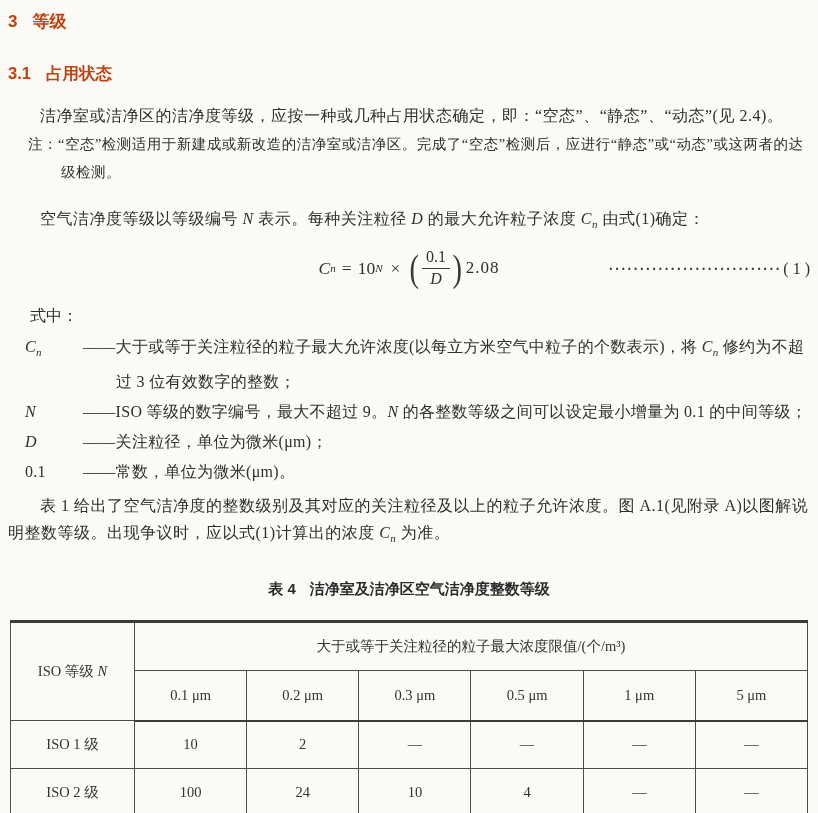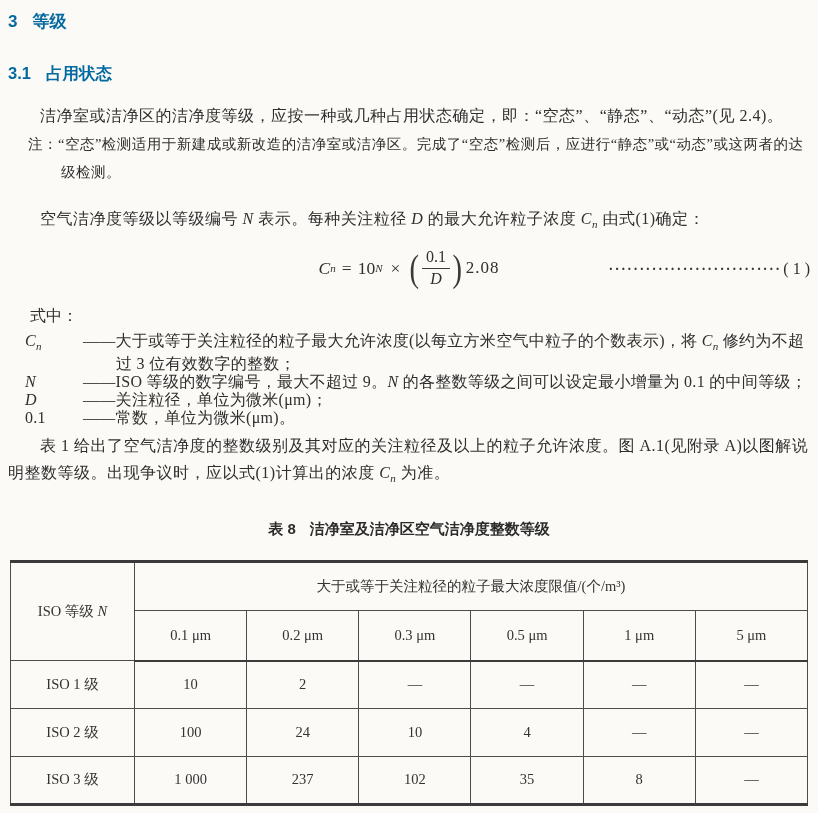--- a/index.html
+++ b/index.html
@@ -8,21 +8,21 @@
     background: #fbfaf6;
     color: #2f2f2f;
     font-family: "Liberation Serif", "DejaVu Serif", serif;
     overflow: hidden;
   }
   .page { padding: 8px 8px 0 8px; }
 
   .h1, .h2 {
     font-family: "Liberation Sans", "DejaVu Sans", sans-serif;
     font-weight: bold;
-    color: #0369a1;
+    color: #c2410c;
   }
   .h1 { font-size: 17px; margin: 2px 0 0 0; }
   .h2 { font-size: 16.5px; margin: 0; }
   .h1 .num, .h2 .num { margin-right: 15px; }
   .h2-31 { margin-top: 30px; }
   .h2-32 { margin-top: 25px; }
 
   .p {
     font-size: 16px;
     line-height: 27px;
@@ -78,21 +78,21 @@
   .pow { font-size: 17px; vertical-align: 19px; margin-left: 2px; letter-spacing: 1px; }
   .dots-zone { flex: 1; text-align: right; white-space: nowrap; }
   .dots { font-weight: bold; font-size: 14px; letter-spacing: 1.5px; color: #3a3a3a; }
   .eq-label { font-size: 16px; margin-left: 2px; }
 
   .where { font-size: 16px; line-height: 24px; margin: 8px 0 4px 22px; }
 
   .def {
     display: flex;
     font-size: 16px;
-    line-height: 18px;
+    line-height: 30px;
     margin-left: 17px;
     letter-spacing: 0.3px;
   }
   .def-sym { width: 58px; flex-shrink: 0; }
   .def-text { flex: 1; padding-left: 33px; text-indent: -33px; }
 
   .p-table { margin-top: 5px; }
 
   .caption {
     font-family: "Liberation Sans", "DejaVu Sans", sans-serif;
@@ -192,21 +192,21 @@
   <div class="def">
     <span class="def-sym"><span>0.1</span></span>
     <span class="def-text"><span>——</span><span>常数，单位为微米(μm)。</span></span>
   </div>
 
   <p class="p p-table">
     <span>表 1 给出了空气洁净度的整数级别及其对应的关注粒径及以上的粒子允许浓度。图 A.1(见附录 A)以图解说明整数等级。出现争议时，应以式(1)计算出的浓度 </span><span class="var">C</span><sub class="vsub">n</sub><span> 为准。</span>
   </p>
 
   <div class="caption">
-    <span class="cap-no">表 8</span><span>洁净室及洁净区空气洁净度整数等级</span>
+    <span class="cap-no">表 4</span><span>洁净室及洁净区空气洁净度整数等级</span>
   </div>
 
   <table class="cls">
     <colgroup>
       <col class="c0">
         <col>
         <col>
         <col>
         <col>
         <col>

